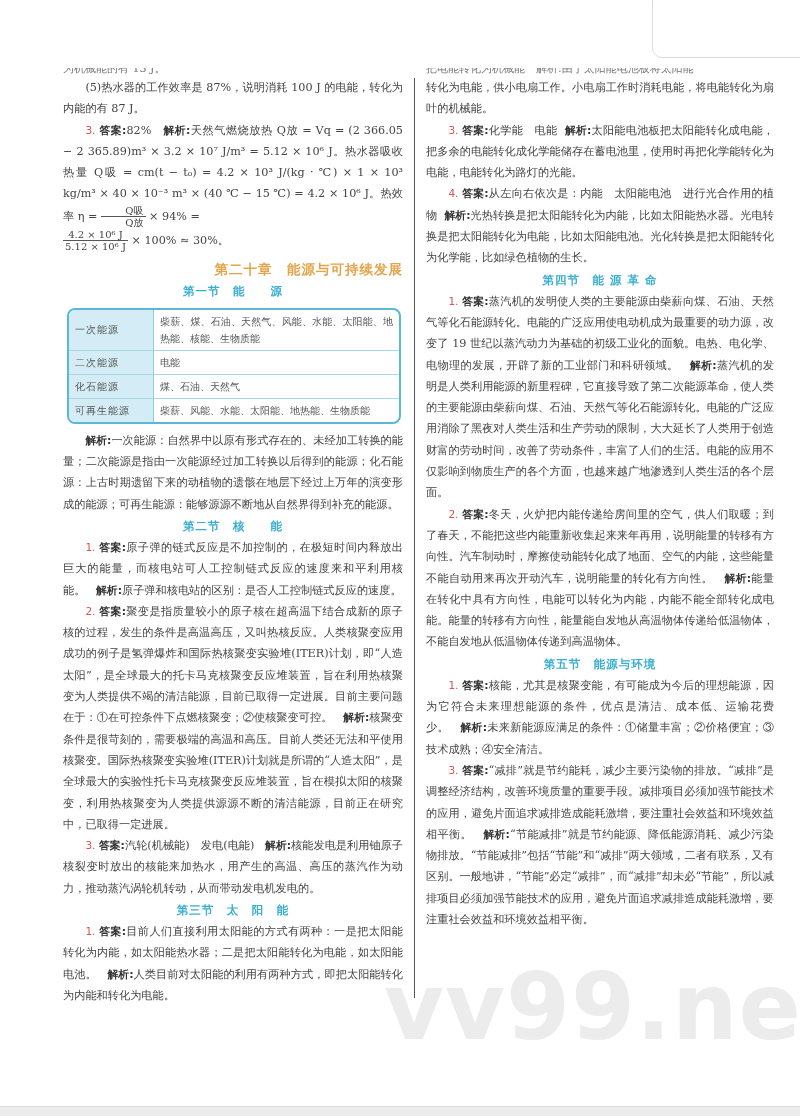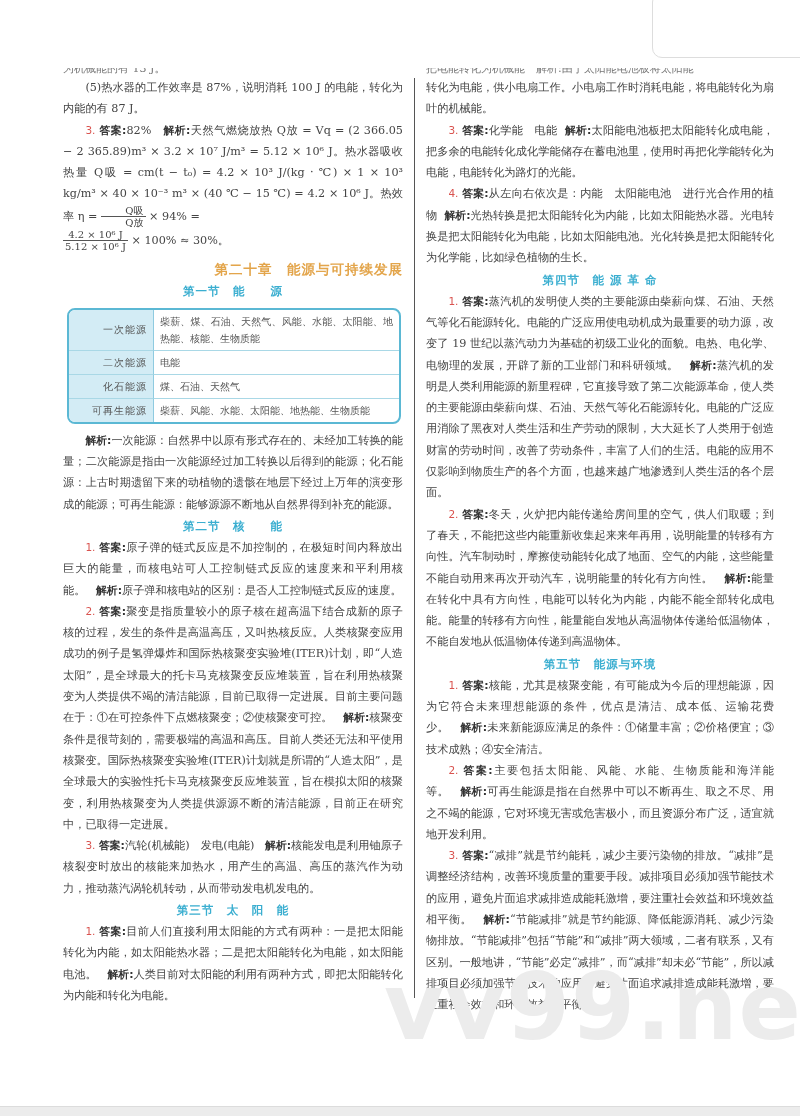--- a/index.html
+++ b/index.html
@@ -50,21 +50,21 @@
   .frac .d { display:block; padding:0 2px; }
   .eqline { line-height:26px; }
   table.energy {
     width:334px; margin:6px 0 6px 4px; border-collapse:separate; border-spacing:0;
     border:2px solid #5bb8d4; border-radius:8px; overflow:hidden;
     font-size:10px; color:#555;
   }
   table.energy td { border-bottom:1px solid #a9d8e6; padding:3px 6px; line-height:17px; }
   table.energy tr:last-child td { border-bottom:none; }
   table.energy td.h {
-    background:#d3ecf5; width:72px; text-align:right; border-right:1px solid #8fcbe0;
+    background:#d3ecf5; width:72px; text-align:left; border-right:1px solid #8fcbe0;
     letter-spacing:1px;
   }
   .watermark {
     position:absolute; left:368px; top:962px;
     font-family:"DejaVu Sans", sans-serif; font-weight:bold;
     font-size:92px; color:#ececec; letter-spacing:1px; line-height:1;
     pointer-events:none;
   }
 </style>
 </head>
@@ -135,19 +135,18 @@
 
     <p><span class="num">3.</span> <span class="kw">答案:</span><span>化学能　电能</span>&nbsp;&nbsp;<span class="kw">解析:</span><span>太阳能电池板把太阳能转化成电能，把多余的电能转化成化学能储存在蓄电池里，使用时再把化学能转化为电能，电能转化为路灯的光能。</span></p>
     <p><span class="num">4.</span> <span class="kw">答案:</span><span>从左向右依次是：内能　太阳能电池　进行光合作用的植物</span>&nbsp;&nbsp;<span class="kw">解析:</span><span>光热转换是把太阳能转化为内能，比如太阳能热水器。光电转换是把太阳能转化为电能，比如太阳能电池。光化转换是把太阳能转化为化学能，比如绿色植物的生长。</span></p>
 
     <div class="section">第四节　能 源 革 命</div>
     <p><span class="num">1.</span> <span class="kw">答案:</span><span>蒸汽机的发明使人类的主要能源由柴薪向煤、石油、天然气等化石能源转化。电能的广泛应用使电动机成为最重要的动力源，改变了 19 世纪以蒸汽动力为基础的初级工业化的面貌。电热、电化学、电物理的发展，开辟了新的工业部门和科研领域。</span>&nbsp;&nbsp;&nbsp;<span class="kw">解析:</span><span>蒸汽机的发明是人类利用能源的新里程碑，它直接导致了第二次能源革命，使人类的主要能源由柴薪向煤、石油、天然气等化石能源转化。电能的广泛应用消除了黑夜对人类生活和生产劳动的限制，大大延长了人类用于创造财富的劳动时间，改善了劳动条件，丰富了人们的生活。电能的应用不仅影响到物质生产的各个方面，也越来越广地渗透到人类生活的各个层面。</span></p>
     <p><span class="num">2.</span> <span class="kw">答案:</span><span>冬天，火炉把内能传递给房间里的空气，供人们取暖；到了春天，不能把这些内能重新收集起来来年再用，说明能量的转移有方向性。汽车制动时，摩擦使动能转化成了地面、空气的内能，这些能量不能自动用来再次开动汽车，说明能量的转化有方向性。</span>&nbsp;&nbsp;&nbsp;<span class="kw">解析:</span><span>能量在转化中具有方向性，电能可以转化为内能，内能不能全部转化成电能。能量的转移有方向性，能量能自发地从高温物体传递给低温物体，不能自发地从低温物体传递到高温物体。</span></p>
 
     <div class="section">第五节　能源与环境</div>
     <p><span class="num">1.</span> <span class="kw">答案:</span><span>核能，尤其是核聚变能，有可能成为今后的理想能源，因为它符合未来理想能源的条件，优点是清洁、成本低、运输花费少。</span>&nbsp;&nbsp;&nbsp;<span class="kw">解析:</span><span>未来新能源应满足的条件：①储量丰富；②价格便宜；③技术成熟；④安全清洁。</span></p>
-    <p><span class="num">2.</span> <span class="kw">答案:</span><span>主要包括太阳能、风能、水能、生物质能和海洋能等。</span>&nbsp;&nbsp;&nbsp;<span class="kw">解析:</span><span>可再生能源是指在自然界中可以不断再生、取之不尽、用之不竭的能源，它对环境无害或危害极小，而且资源分布广泛，适宜就地开发利用。</span></p>
     <p><span class="num">3.</span> <span class="kw">答案:</span><span>“减排”就是节约能耗，减少主要污染物的排放。“减排”是调整经济结构，改善环境质量的重要手段。减排项目必须加强节能技术的应用，避免片面追求减排造成能耗激增，要注重社会效益和环境效益相平衡。</span>&nbsp;&nbsp;&nbsp;<span class="kw">解析:</span><span>“节能减排”就是节约能源、降低能源消耗、减少污染物排放。“节能减排”包括“节能”和“减排”两大领域，二者有联系，又有区别。一般地讲，“节能”必定“减排”，而“减排”却未必“节能”，所以减排项目必须加强节能技术的应用，避免片面追求减排造成能耗激增，要注重社会效益和环境效益相平衡。</span></p>
   </div>
 
   <div class="watermark">vv99.net</div>
 </div>
 <div class="bottom-strip"></div>
 
 </body></html>

